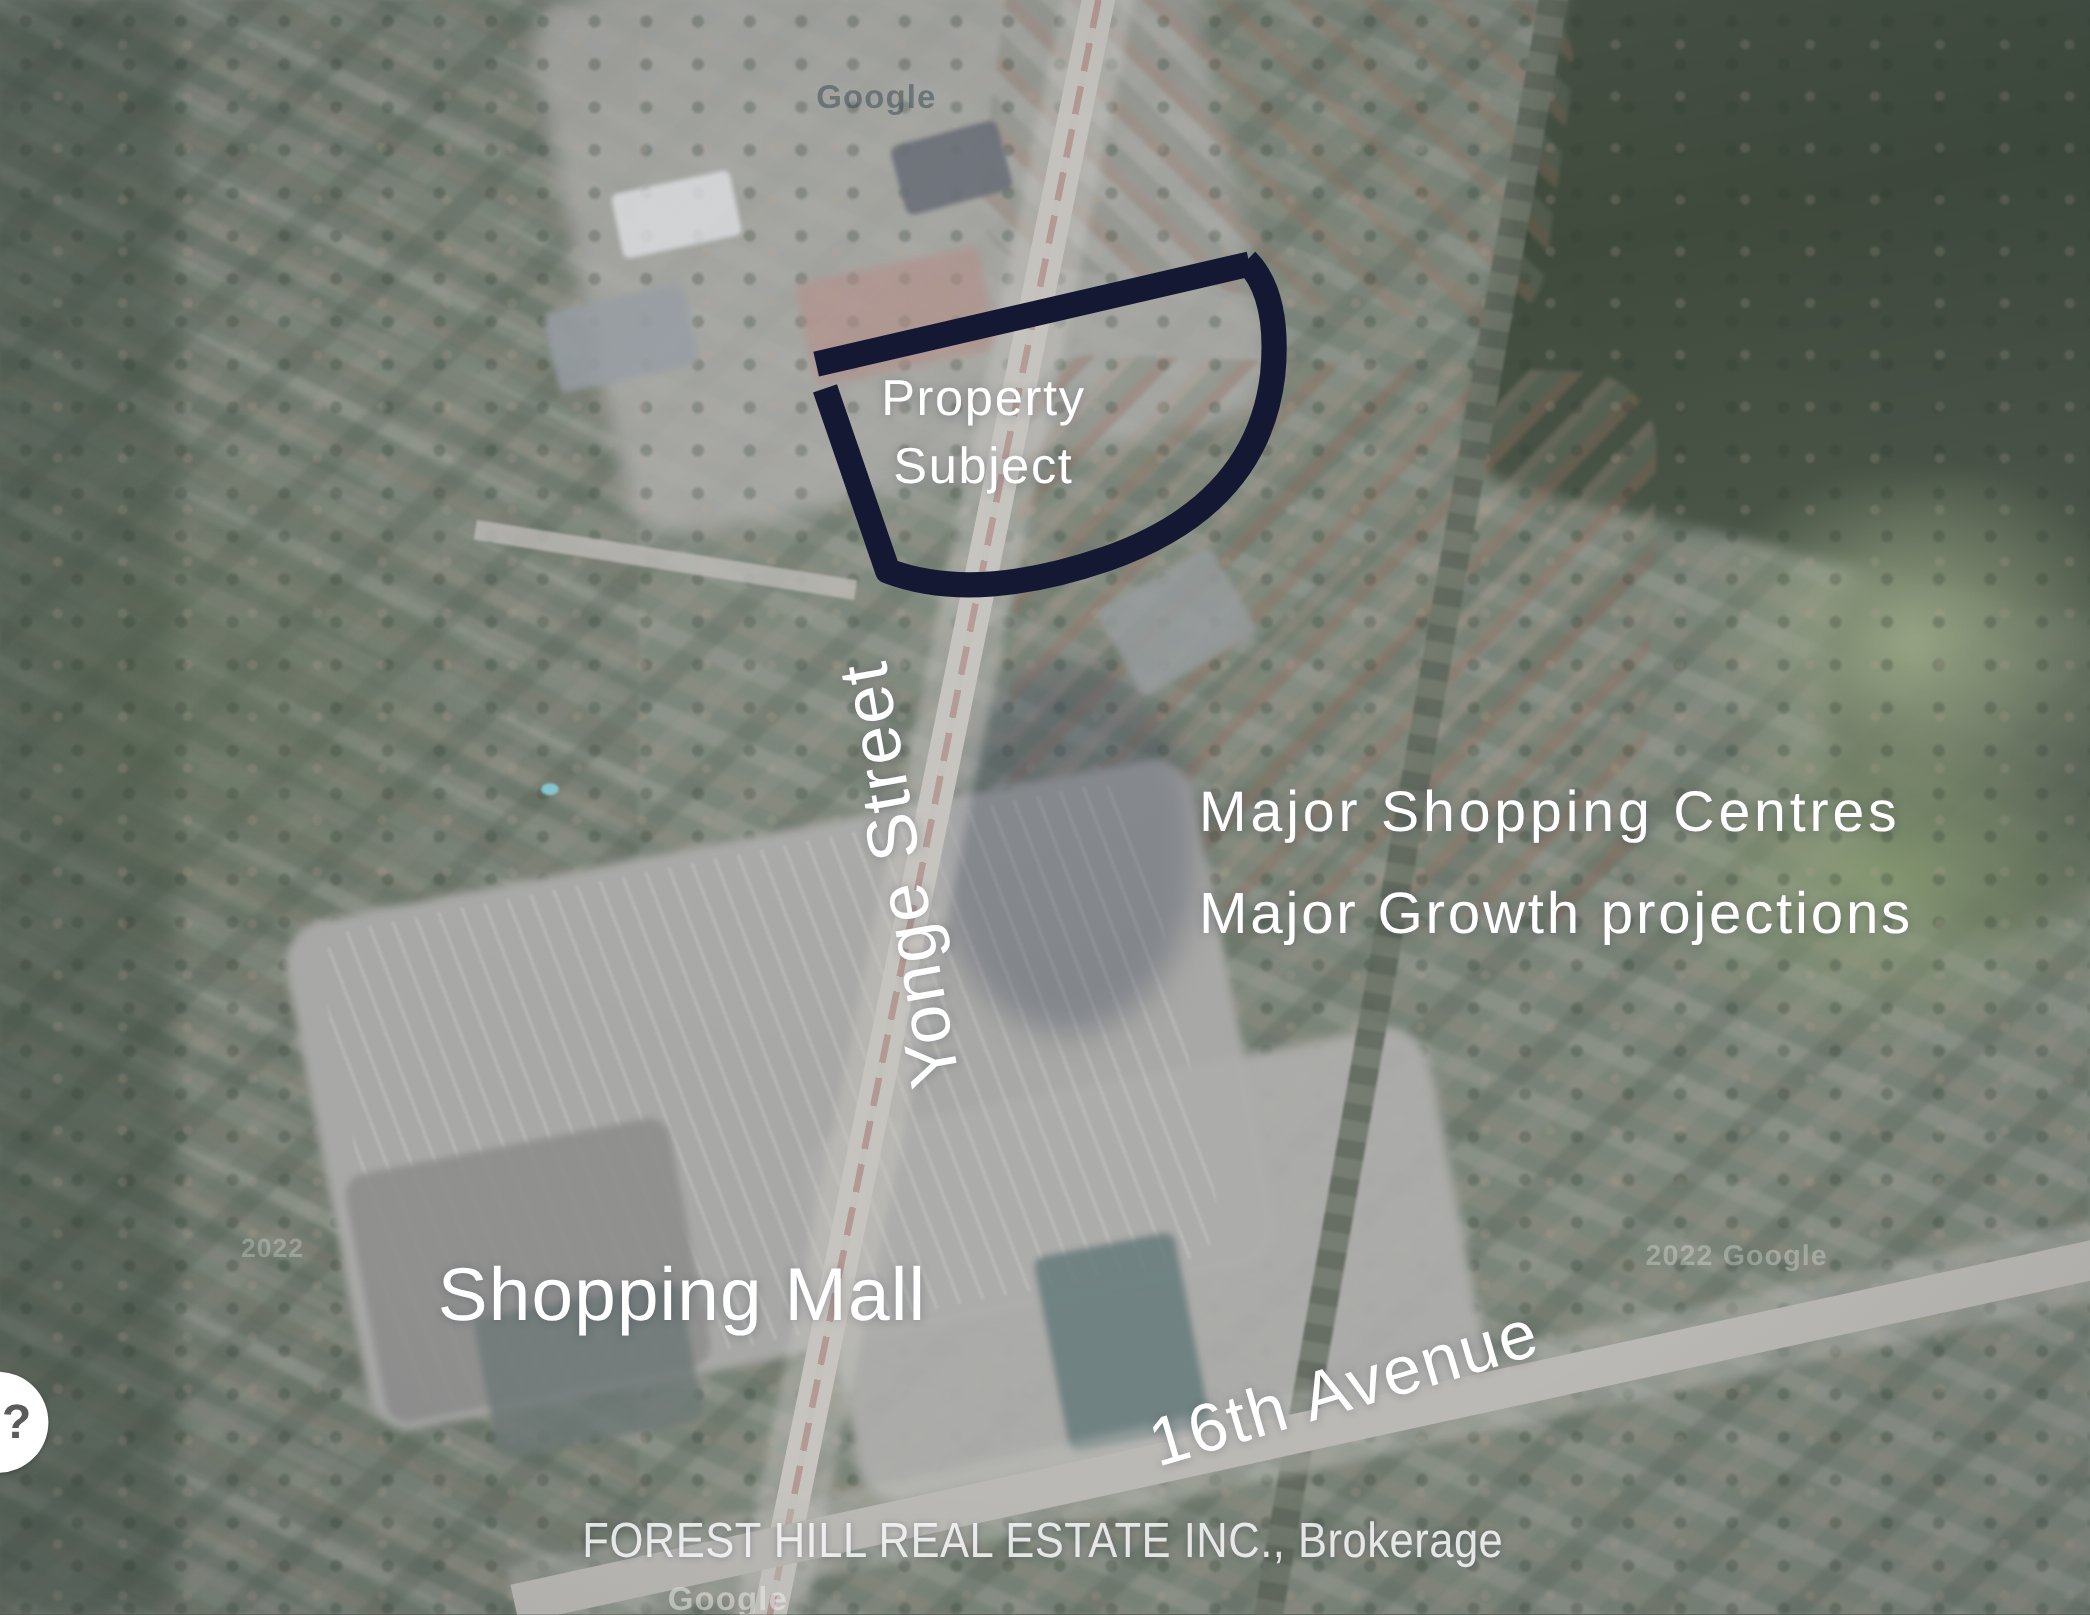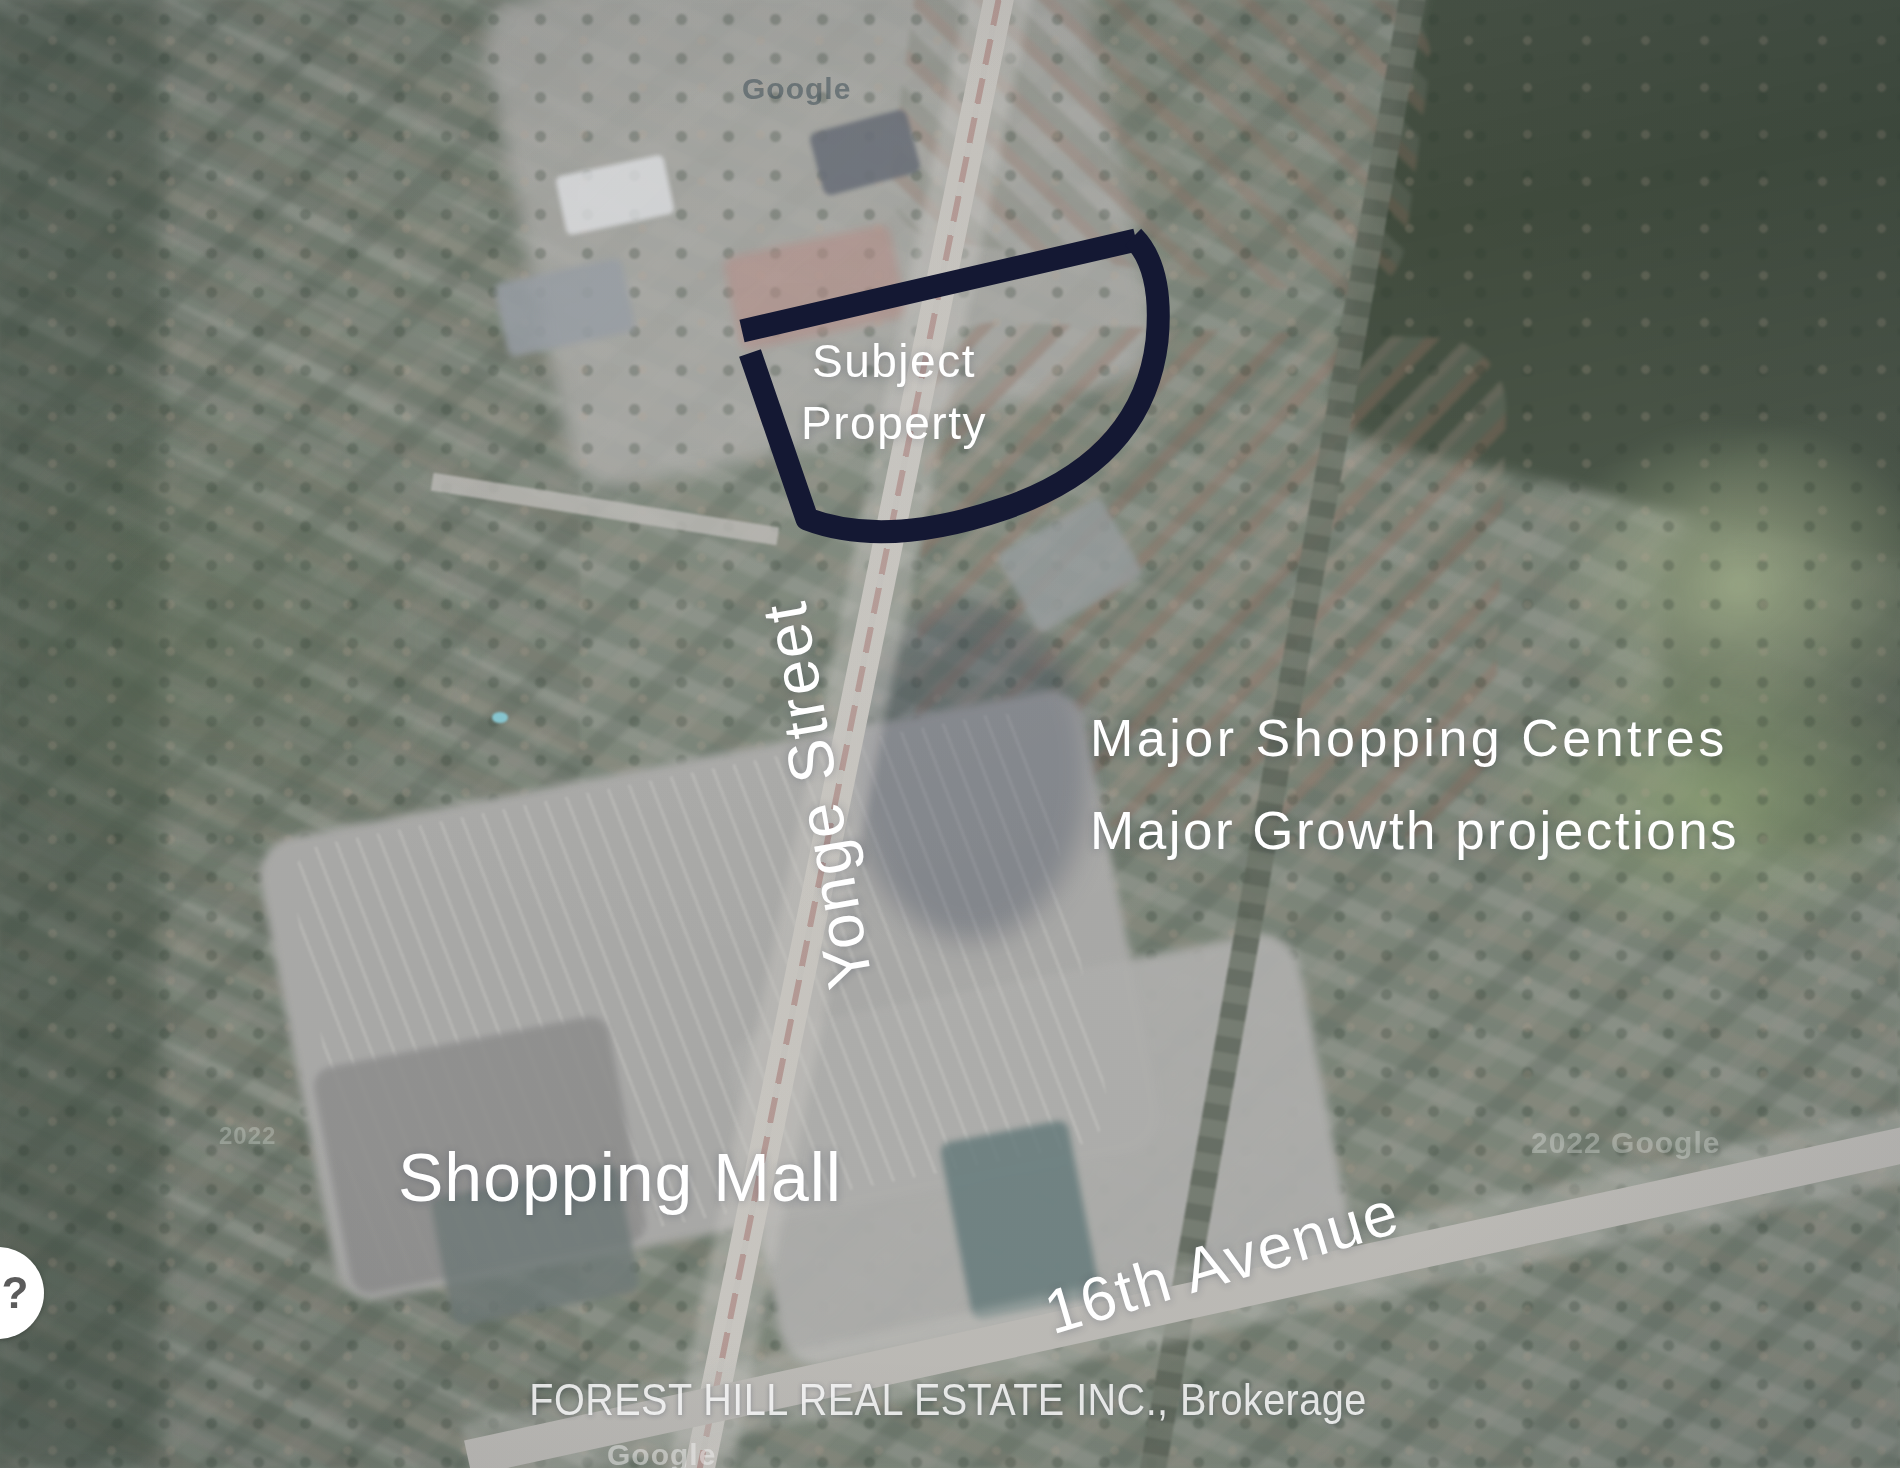--- a/index.html
+++ b/index.html
@@ -44,21 +44,21 @@
   .yonge-median{left:847px;top:-95px;width:6px;height:1650px;transform:rotate(11.5deg);background:repeating-linear-gradient(to bottom,rgba(170,95,85,.55) 0 26px,rgba(200,195,185,.3) 26px 40px);opacity:.8;}
   .cross-road{left:430px;top:500px;width:350px;height:18px;transform:rotate(9deg);background:#c7c2b9;opacity:.8;filter:blur(1px);}
   .ave16-halo{left:450px;top:1256px;width:1560px;height:72px;transform:rotate(-12.3deg);background:rgba(208,204,194,.38);filter:blur(4px);}
   .ave16-road{left:450px;top:1274px;width:1560px;height:36px;transform:rotate(-12.3deg);background:#c6c2b8;}
   .rail{left:1272px;top:-80px;width:26px;height:1600px;transform:rotate(10deg);background:repeating-linear-gradient(to bottom,#59624f 0 16px,#6d7561 16px 34px);opacity:.85;filter:blur(1px);}
   .haze{inset:0;background:radial-gradient(ellipse 1200px 900px at 42% 32%,rgba(255,255,255,.05),rgba(255,255,255,0) 60%),linear-gradient(rgba(96,114,150,.10),rgba(96,114,150,.10));}
   .vignette{inset:0;background:radial-gradient(ellipse at center,rgba(0,0,0,0) 60%,rgba(20,30,50,.12) 100%);}
   
   .wm{position:absolute;font-weight:bold;letter-spacing:1px;}
   .wm-top{left:742px;top:72px;font-size:30px;color:rgba(52,70,80,.5);}
-  .wm-right{left:1531px;top:1126px;font-size:30px;color:rgba(235,240,235,.32);}
+  .wm-right{left:1496px;top:1126px;font-size:26px;color:rgba(235,240,235,.32);}
   .wm-bottom{left:607px;top:1438px;font-size:30px;color:rgba(240,240,240,.5);}
   .wm-left{left:219px;top:1122px;font-size:24px;color:rgba(235,240,235,.28);}
   
   .outline-svg{position:absolute;left:0;top:0;width:1900px;height:1468px;}
   
   .lbl{position:absolute;color:#fff;white-space:nowrap;text-shadow:0 1px 9px rgba(25,35,60,.28);}
   .subject{left:894px;top:330px;transform:translateX(-50%);text-align:center;font-size:46px;line-height:62px;letter-spacing:1.5px;}
   .hl-1{left:1088px;top:520px;font-size:52px;letter-spacing:3.5px;}
   .hl-2{left:1093px;top:610px;font-size:57px;letter-spacing:3px;}
   .hl-3{left:1090px;top:708px;font-size:52px;letter-spacing:3.5px;}
@@ -121,22 +121,22 @@
   <div class="wm wm-right">2022 Google</div>
   <div class="wm wm-left">2022</div>
   <div class="wm wm-bottom">Google</div>
 
   <svg class="outline-svg" viewBox="0 0 1900 1468" fill="none">
     <path d="M1136 240 L742 331" stroke-width="23" stroke-linecap="butt" stroke="#141833"></path>
     <path d="M750 353 L807 519 Q886 549 1006 508 Q1143 460 1157 341 Q1164 268 1133 237" stroke-width="23" stroke-linecap="butt" stroke-linejoin="round" stroke="#141833"></path>
   </svg>
 
   <div class="lbl subject">
+    <div>Property</div>
     <div>Subject</div>
-    <div>Property</div>
   </div>
 
   <div class="lbl hl-3">Major Shopping Centres</div>
   <div class="lbl hl-4">Major Growth projections</div>
 
   <div class="lbl mall-lbl">Shopping Mall</div>
   <div class="lbl yonge-lbl">Yonge Street</div>
   <div class="lbl ave16-lbl">16th Avenue</div>
 
   <div class="lbl footer-lbl">FOREST HILL REAL ESTATE INC., Brokerage</div>

